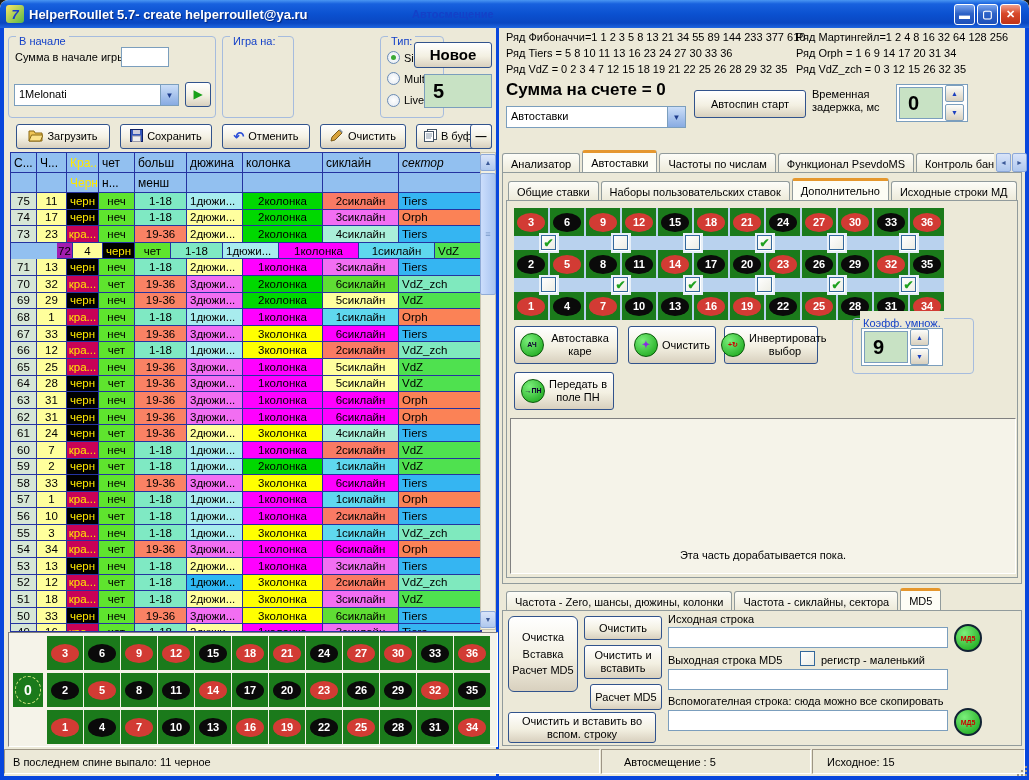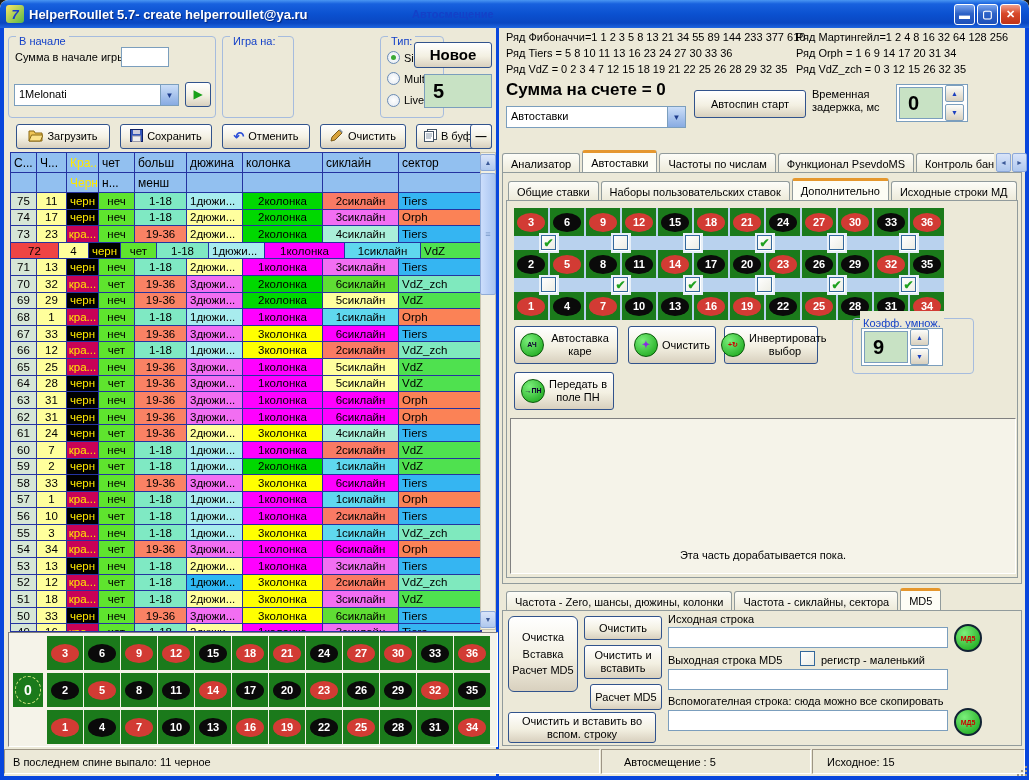--- a/index.html
+++ b/index.html
@@ -209,21 +209,21 @@
     <div id="thead">
         <div class="trow">
           <div class="tcell hcell" style="width: 26px; flex: 0 0 auto;">С...</div>
           <div class="tcell hcell" style="width: 30px; flex: 0 0 auto;">Ч...</div>
           <div class="tcell hcell yellow" style="width: 32px; flex: 0 0 auto;">Кра...</div>
           <div class="tcell hcell" style="width: 36px; flex: 0 0 auto;">чет</div>
           <div class="tcell hcell" style="width: 52px; flex: 0 0 auto;">больш</div>
           <div class="tcell hcell" style="width: 56px; flex: 0 0 auto;">дюжина</div>
           <div class="tcell hcell" style="width: 80px; flex: 0 0 auto;">колонка</div>
           <div class="tcell hcell" style="width: 76px; flex: 0 0 auto;">сиклайн</div>
-          <div class="tcell hcell" style="width: 82px; flex: 0 0 auto;">сектор</div>
+          <div class="tcell hcell" style="width: 82px; flex: 0 0 auto; font-style: italic;">сектор</div>
         </div>
         <div class="trow">
           <div class="tcell hcell" style="width: 26px; flex: 0 0 auto;"></div>
           <div class="tcell hcell" style="width: 30px; flex: 0 0 auto;"></div>
           <div class="tcell hcell yellow" style="width: 32px; flex: 0 0 auto;">Черн</div>
           <div class="tcell hcell" style="width: 36px; flex: 0 0 auto;">н...</div>
           <div class="tcell hcell" style="width: 52px; flex: 0 0 auto;">менш</div>
           <div class="tcell hcell" style="width: 56px; flex: 0 0 auto;"></div>
           <div class="tcell hcell" style="width: 80px; flex: 0 0 auto;"></div>
           <div class="tcell hcell" style="width: 76px; flex: 0 0 auto;"></div>
@@ -258,21 +258,21 @@
           <div class="tcell" style="width: 30px; height: 16.6px; flex: 0 0 auto; background: rgb(255, 255, 156); color: rgb(0, 0, 0);">23</div>
           <div class="tcell" style="width: 32px; height: 16.6px; flex: 0 0 auto; background: rgb(200, 2, 86); color: rgb(255, 232, 0);">кра...</div>
           <div class="tcell" style="width: 36px; height: 16.6px; flex: 0 0 auto; background: rgb(95, 228, 46); color: rgb(0, 0, 0);">неч</div>
           <div class="tcell" style="width: 52px; height: 16.6px; flex: 0 0 auto; background: rgb(250, 130, 100); color: rgb(0, 0, 0);">19-36</div>
           <div class="tcell left" style="width: 56px; height: 16.6px; flex: 0 0 auto; background: rgb(255, 255, 158); color: rgb(0, 0, 0);">2дюжи...</div>
           <div class="tcell" style="width: 80px; height: 16.6px; flex: 0 0 auto; background: rgb(0, 216, 0); color: rgb(0, 0, 0);">2колонка</div>
           <div class="tcell" style="width: 76px; height: 16.6px; flex: 0 0 auto; background: rgb(169, 239, 217); color: rgb(0, 0, 0);">4сиклайн</div>
           <div class="tcell left" style="width: 82px; height: 16.6px; flex: 0 0 auto; background: rgb(53, 181, 242); color: rgb(0, 0, 0);">Tiers</div>
         </div>
         <div class="trow">
-          <div class="tcell" style="width: 48px; height: 16.6px; flex: 0 0 auto; background: #ef4444; color: rgb(0, 0, 0);">72</div>
+          <div class="tcell" style="width: 16px; height: 16.6px; flex: 0 0 auto; background: #a21caf; color: rgb(0, 0, 0); margin-left: 46px;">72</div>
           <div class="tcell" style="width: 30px; height: 16.6px; flex: 0 0 auto; background: rgb(255, 255, 156); color: rgb(0, 0, 0);">4</div>
           <div class="tcell" style="width: 32px; height: 16.6px; flex: 0 0 auto; background: rgb(0, 0, 0); color: rgb(255, 232, 0);">черн</div>
           <div class="tcell" style="width: 36px; height: 16.6px; flex: 0 0 auto; background: rgb(95, 228, 46); color: rgb(0, 0, 0);">чет</div>
           <div class="tcell" style="width: 52px; height: 16.6px; flex: 0 0 auto; background: rgb(127, 233, 195); color: rgb(0, 0, 0);">1-18</div>
           <div class="tcell left" style="width: 56px; height: 16.6px; flex: 0 0 auto; background: rgb(168, 236, 238); color: rgb(0, 0, 0);">1дюжи...</div>
           <div class="tcell" style="width: 80px; height: 16.6px; flex: 0 0 auto; background: rgb(255, 0, 255); color: rgb(0, 0, 0);">1колонка</div>
           <div class="tcell" style="width: 76px; height: 16.6px; flex: 0 0 auto; background: rgb(95, 216, 238); color: rgb(0, 0, 0);">1сиклайн</div>
           <div class="tcell left" style="width: 82px; height: 16.6px; flex: 0 0 auto; background: rgb(79, 225, 79); color: rgb(0, 0, 0);">VdZ</div>
         </div>
         <div class="trow">

